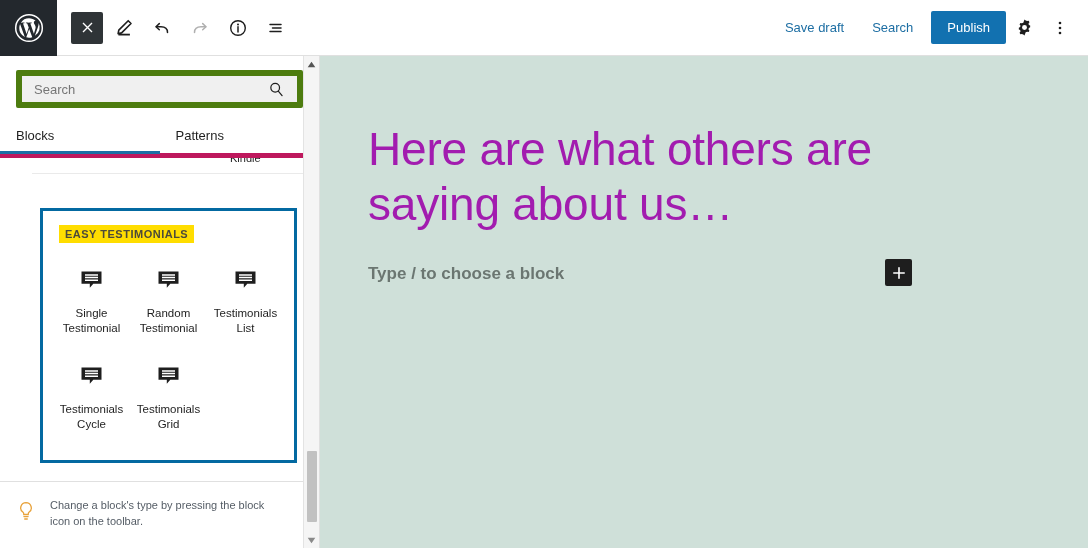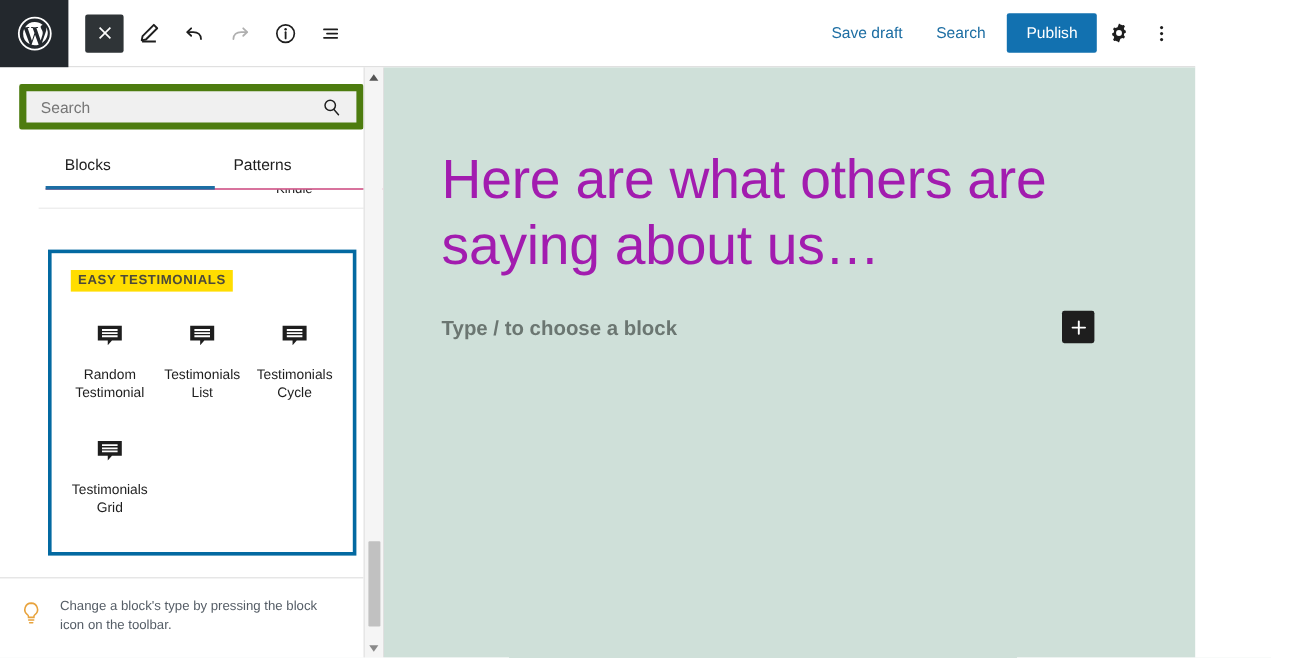--- a/index.html
+++ b/index.html
@@ -2,21 +2,21 @@
 <html><head>
 <meta charset="utf-8">
 <style>
   * { box-sizing: border-box; margin: 0; padding: 0; }
   html, body {
     width: 1088px; height: 548px;
     font-family: "Liberation Sans", sans-serif;
     background: #ffffff;
     overflow: hidden;
   }
-  .app { position: relative; width: 996px; height: 548px; display: flex; flex-direction: column; }
+  .app { position: relative; width: 1088px; height: 548px; display: flex; flex-direction: column; }
 
   
   .topbar {
     height: 56px; flex: 0 0 56px;
     display: flex; align-items: center;
     background: #ffffff;
     border-bottom: 1px solid #e0e0e0;
     position: relative; z-index: 5;
   }
   .wp-logo-box {
@@ -74,22 +74,22 @@
   }
   .search-box input {
     flex: 1 1 auto; border: none; outline: none; background: transparent;
     font-size: 13px; color: #555d66;
     font-family: "Liberation Sans", sans-serif;
   }
   .search-box input::placeholder { color: #767676; }
   .search-ico { flex: 0 0 auto; margin-left: 6px; display: flex; }
 
   .tabs {
-    display: flex; border-bottom: 1px solid #be185d; position: relative;
-    height: 40px; flex: 0 0 40px; margin-left: 38px;
+    display: flex; border-bottom: 5px solid #be185d; position: relative;
+    height: 40px; flex: 0 0 40px;
   }
   .tab {
     flex: 1 1 50%; background: none; border: none; cursor: pointer;
     font-size: 13px; color: #1e1e1e; text-align: left; padding-left: 16px;
     position: relative; font-family: "Liberation Sans", sans-serif;
   }
   .tab.active::after {
     content: ""; position: absolute; left: 0; right: 0; bottom: -1px;
     height: 3px; background: #1c6ea4;
   }
@@ -293,20 +293,29 @@
 
         <div class="clipped-row">
           <span class="clipped-label">Kindle</span>
         </div>
 
         <div class="highlight-box">
           <div class="cat-title">EASY TESTIMONIALS</div>
 
           <div class="block-grid">
 
+            <button class="block-item">
+              <span class="block-icon">
+                <svg width="25" height="25" viewBox="0 0 25 25">
+                  <path d="M2.5 4.5h20v12.2h-8.2l-3.5 4v-4H2.5z" fill="#1e1e1e"></path>
+                  <path d="M6 8h13M6 10.6h13M6 13.2h13" stroke="#ffffff" stroke-width="1.5"></path>
+                </svg>
+              </span>
+              <span class="block-label">Single Testimonial</span>
+            </button>
 
             <button class="block-item">
               <span class="block-icon">
                 <svg width="25" height="25" viewBox="0 0 25 25">
                   <path d="M2.5 4.5h20v12.2h-8.2l-3.5 4v-4H2.5z" fill="#1e1e1e"></path>
                   <path d="M6 8h13M6 10.6h13M6 13.2h13" stroke="#ffffff" stroke-width="1.5"></path>
                 </svg>
               </span>
               <span class="block-label">Random Testimonial</span>
             </button>

